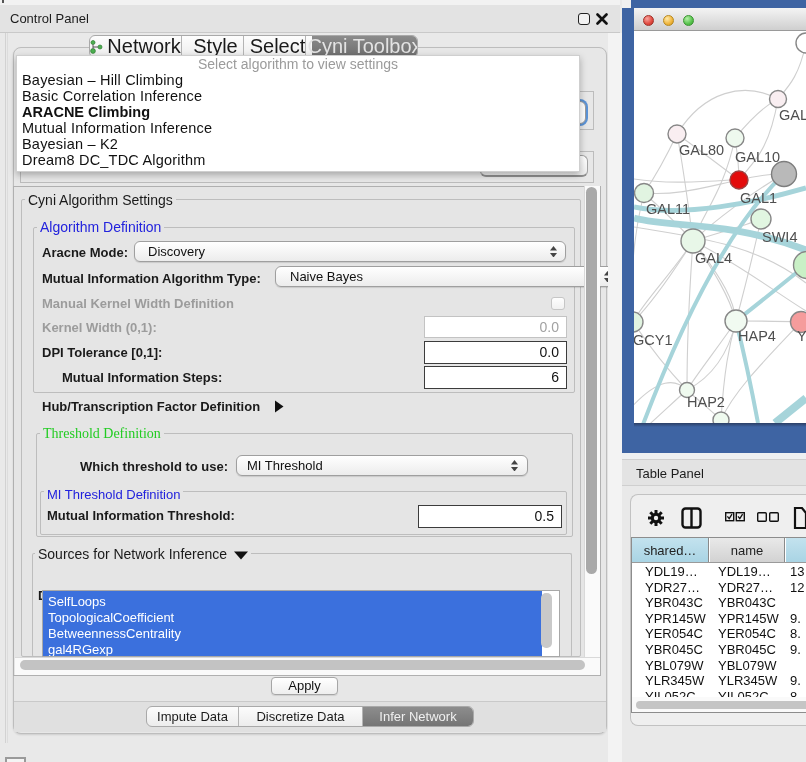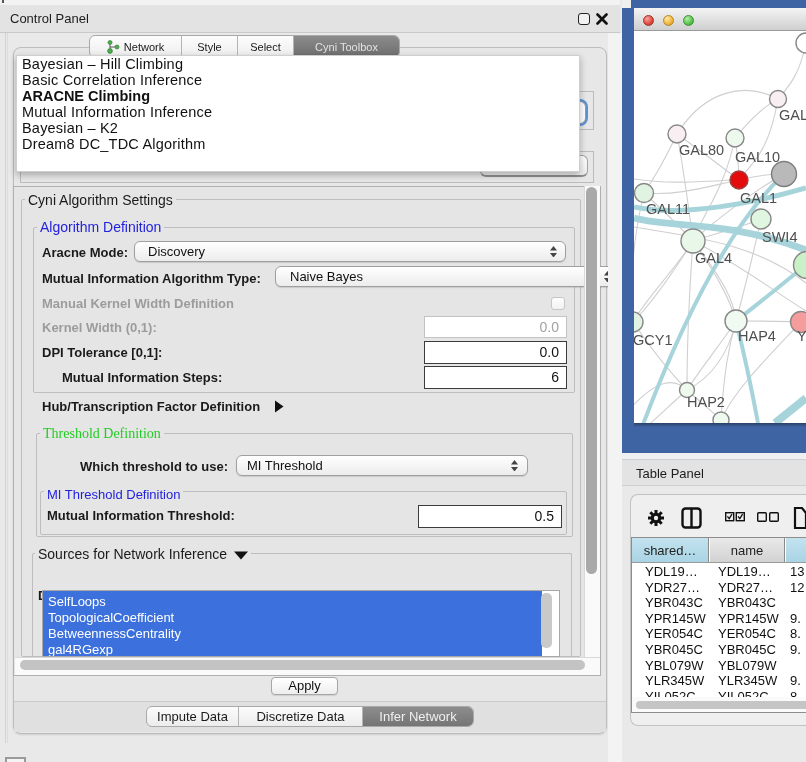--- a/index.html
+++ b/index.html
@@ -10,21 +10,21 @@
 
 #topstrip { left:0; top:0; width:620px; height:5px; background:#f2f2f2; }
 #toptick { left:2px; top:0; width:2px; height:3px; background:#555; }
 #cp-titlebar { left:0; top:5px; width:620px; height:28px; background:#e3e3e3; border-bottom:1px solid #c9c9c9; }
 #cp-title { left:10px; top:11px; font-size:13px; color:#1c1c1c; }
 #cp-float { left:578px; top:13px; width:12px; height:12px; border:1.5px solid #222; border-radius:3px; background:#f2f2f2; }
 
 #inner-panel { left:13px; top:47px; width:594px; height:687px; border:1px solid #bdbdbd; border-radius:8px; background:#e7e7e7; box-shadow:0 1px 2px rgba(0,0,0,0.12); }
 
 
-#tabbar { left:89px; top:35px; height:23px; display:flex; border:1px solid #a9a9a9; border-radius:6px; overflow:hidden; background:linear-gradient(#fdfdfd,#ededed); font-size:11px; color:#1a1a1a; }
+#tabbar { left:89px; top:35px; height:23px; display:flex; border:1px solid #a9a9a9; border-radius:6px; overflow:hidden; background:linear-gradient(#fdfdfd,#ededed); font-size:20px; color:#1a1a1a;gap:6px; }
 .tabseg { display:flex; align-items:center; justify-content:center; border-right:1px solid #b4b4b4; white-space:nowrap; }
 .tabseg:last-child { border-right:none; }
 .tabseg.sel { background:linear-gradient(#8b8b8b,#6e6e6e); color:#e3e3e3; border-right-color:#6e6e6e; }
 
 
 .ghostcombo { border:1px solid #a3a3a3; border-radius:6px; background:linear-gradient(#ffffff,#ededed); }
 
 
 #popup { left:16px; top:55px; width:564px; height:117px; background:#fff; border:1px solid #cfcfcf; box-shadow:0 3px 7px rgba(0,0,0,0.28); font-size:14.5px; color:#111; }
 #popup .hint { text-align:center; color:#9b9b9b; height:16px; line-height:16px; font-size:14px; }
@@ -114,20 +114,21 @@
   <div class="tabseg" style="width:56px;">Select</div>
   <div class="tabseg sel" style="width:105px;">Cyni Toolbox</div>
 </div>
 
 <div class="abs" style="left:20px; top:91px; width:574px; height:39px; border:1px solid #bcbcbc;"></div>
 <div class="abs" style="left:20px; top:151px; width:574px; height:32px; border:1px solid #bcbcbc;"></div>
 <div class="abs" style="left:480px; top:101px; width:106px; height:23px; border-radius:6px; box-shadow:0 0 0 2px #5b93d6; background:#fff; border:1px solid #9a9a9a;"></div>
 <div class="ghostcombo abs" style="left:480px; top:155px; width:108px; height:22px; border-bottom:2px solid #8f8f8f;"></div>
 
 <div id="popup" class="abs">
+  <div class="hint">Select algorithm to view settings</div>
   <div class="item">Bayesian – Hill Climbing</div>
   <div class="item">Basic Correlation Inference</div>
   <div class="item b">ARACNE Climbing</div>
   <div class="item">Mutual Information Inference</div>
   <div class="item">Bayesian – K2</div>
   <div class="item">Dream8 DC_TDC Algorithm</div>
 </div>
 
 <div id="viewport" class="abs"></div>
 

